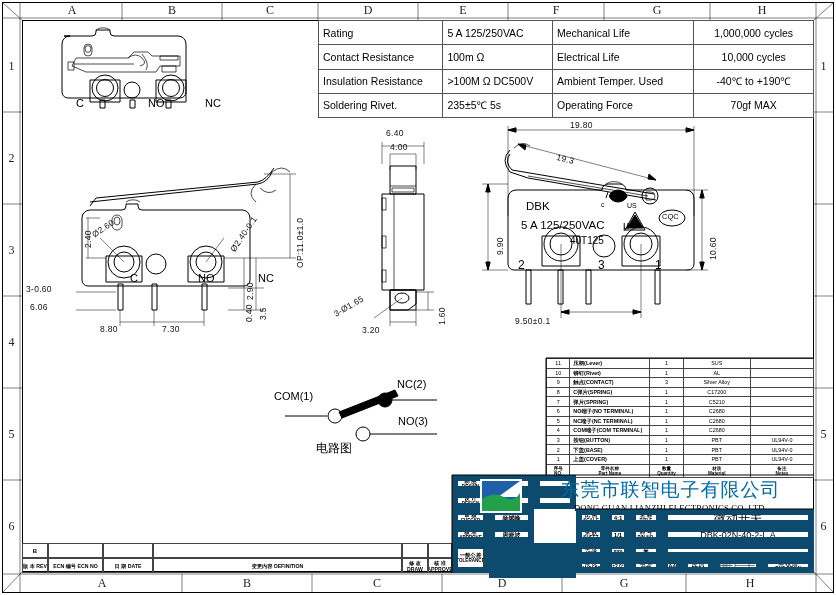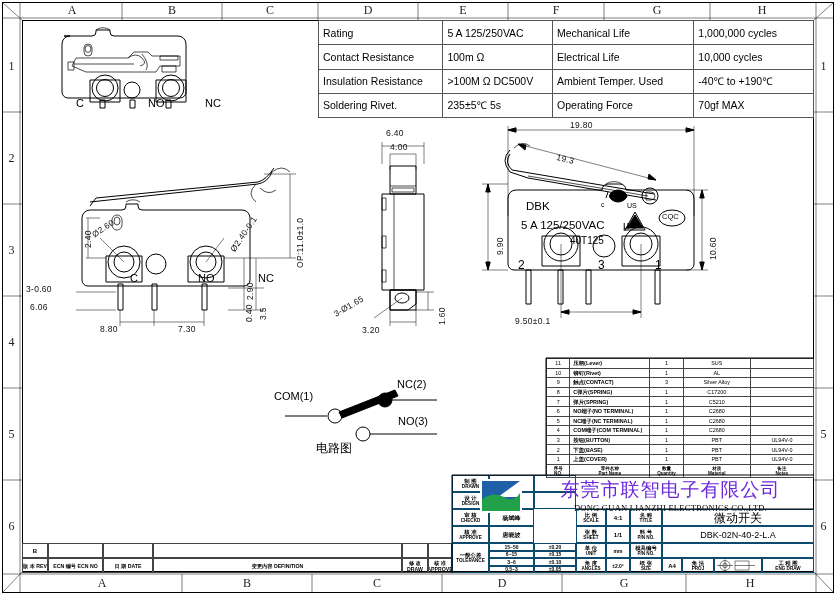--- a/index.html
+++ b/index.html
@@ -21,52 +21,52 @@
   .zoneright{left:815px;width:17px;text-align:center;font-size:12px;}
 
   
   #spec{left:318px;top:20px;width:496px;height:98px;border-collapse:collapse;
         position:absolute;}
   #spec td{border:1px solid #555;font-size:10.5px;height:19px;padding:0 4px;
            font-family:"Liberation Sans",sans-serif;white-space:nowrap;}
   .sc1{width:120px;}
   .sc2{width:105px;}
   .sc3{width:140px;}
-  .sc4{width:120px;text-align:left;}
+  .sc4{width:120px;text-align:center;}
 
   
   #parts{position:absolute;left:546px;top:358px;width:268px;
          border-collapse:collapse;}
   #parts td{border:1px solid #444;font-size:5.4px;height:8.6px;
             padding:0 1px;font-family:"Liberation Sans",sans-serif;
             text-align:center;line-height:8px;white-space:nowrap;
             overflow:hidden;}
   #parts td.nm{text-align:left;padding-left:3px;font-weight:bold;}
   #parts td.hdb{font-weight:bold;height:12px;font-size:5.4px;}
   .pw1{width:22px;}.pw2{width:76px;}.pw3{width:32px;}
   .pw4{width:70px;}.pw5{width:66px;}
   .hdr2{font-size:4.6px;display:block;line-height:5px;font-weight:bold;}
 
   
-  .tb{position:absolute;border:1px solid #0c4a6e;box-sizing:border-box;
+  .tb{position:absolute;border:6px solid #0c4a6e;box-sizing:border-box;
       font-family:"Liberation Sans",sans-serif;font-size:5.4px;
       display:flex;align-items:center;justify-content:center;
       text-align:center;line-height:6px;overflow:hidden;font-weight:bold;}
   .tb .two{display:block;}
   .tb .en{font-size:4.6px;display:block;font-weight:bold;}
   .tbbig{font-size:12px;font-weight:normal;
          font-family:"Liberation Serif",serif;}
   .tbmid{font-size:9px;font-weight:normal;
          font-family:"Liberation Sans",sans-serif;}
 
   #logo{position:absolute;left:480px;top:479px;width:42px;height:34px;}
   #coname{position:absolute;left:528px;top:476px;width:285px;height:38px;
           display:flex;flex-direction:column;justify-content:center;
           align-items:center;}
-  #coname .cn{font-size:19px;letter-spacing:1px;color:#6d28d9;
+  #coname .cn{font-size:19px;letter-spacing:1px;color:#0369a1;
               font-family:Liberation Sans, sans-serif;}
   #coname .ce{font-size:8.6px;letter-spacing:.2px;
               font-family:"Liberation Serif",serif;}
 
   
   .rb{position:absolute;border:1px solid #444;box-sizing:border-box;
       font-family:"Liberation Sans",sans-serif;font-size:5.2px;
       display:flex;align-items:center;justify-content:center;
       text-align:center;line-height:6px;font-weight:bold;overflow:hidden;}
 
@@ -278,21 +278,21 @@
   <div class="dimv" style="left:295px;top:268px">OP:11.0±1.0</div>
   <div class="dimv" style="left:83px;top:248px">2.40</div>
   <div class="dim" style="left:90px;top:231px;transform:rotate(-34deg);transform-origin:0 0">Ø2.60</div>
   <div class="dim" style="left:228px;top:248px;transform:rotate(-56deg);transform-origin:0 0">Ø2.40-0.1</div>
   <div class="dimv" style="left:245px;top:300px">2.90</div>
   <div class="dimv" style="left:258px;top:320px">3.5</div>
   <div class="dimv" style="left:244px;top:322px">0.40</div>
   <div class="dim" style="left:26px;top:284px">3-0.60</div>
   <div class="dim" style="left:30px;top:302px">6.06</div>
   <div class="dim" style="left:100px;top:324px">8.80</div>
-  <div class="dim" style="left:178px;top:324px">7.30</div>
+  <div class="dim" style="left:162px;top:324px">7.30</div>
 
   <svg style="left:372px;top:140px;width:120px;height:190px">
 
     <line class="thin" x1="10" y1="2" x2="10" y2="24"></line>
     <line class="thin" x1="52" y1="2" x2="52" y2="24"></line>
     <line class="thin" x1="10" y1="6" x2="52" y2="6"></line>
     <line class="thin" x1="18" y1="14" x2="44" y2="14"></line>
     <line class="thin" x1="18" y1="14" x2="18" y2="30"></line>
     <line class="thin" x1="44" y1="14" x2="44" y2="30"></line>
 

